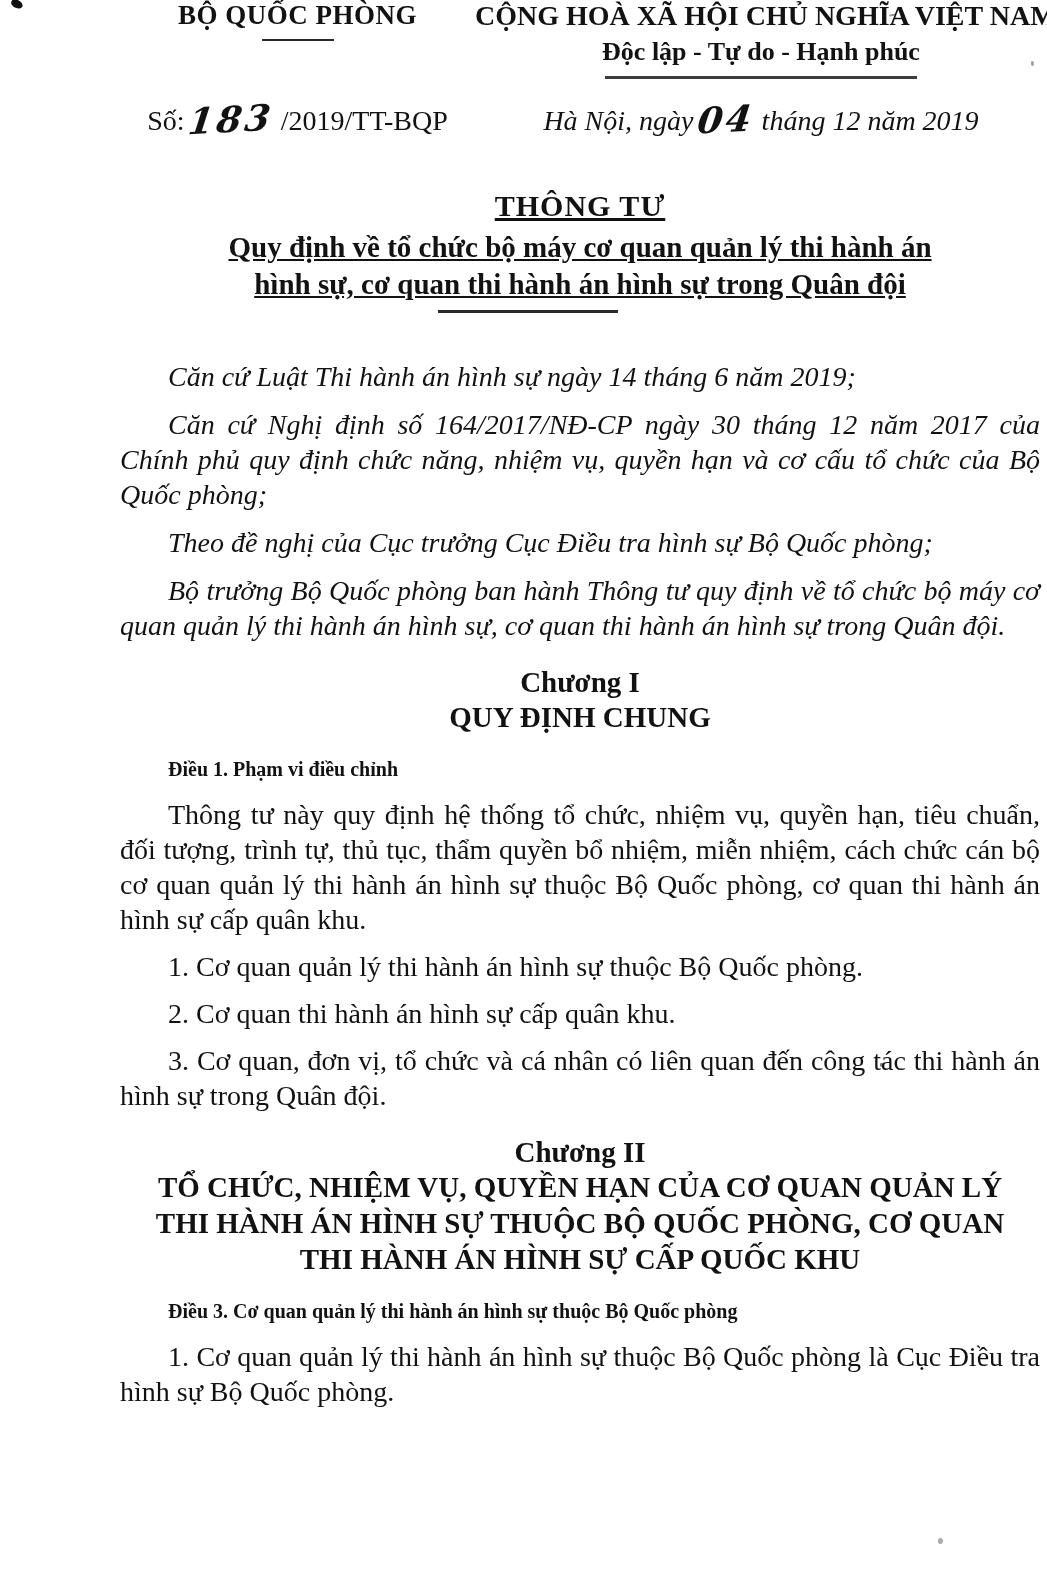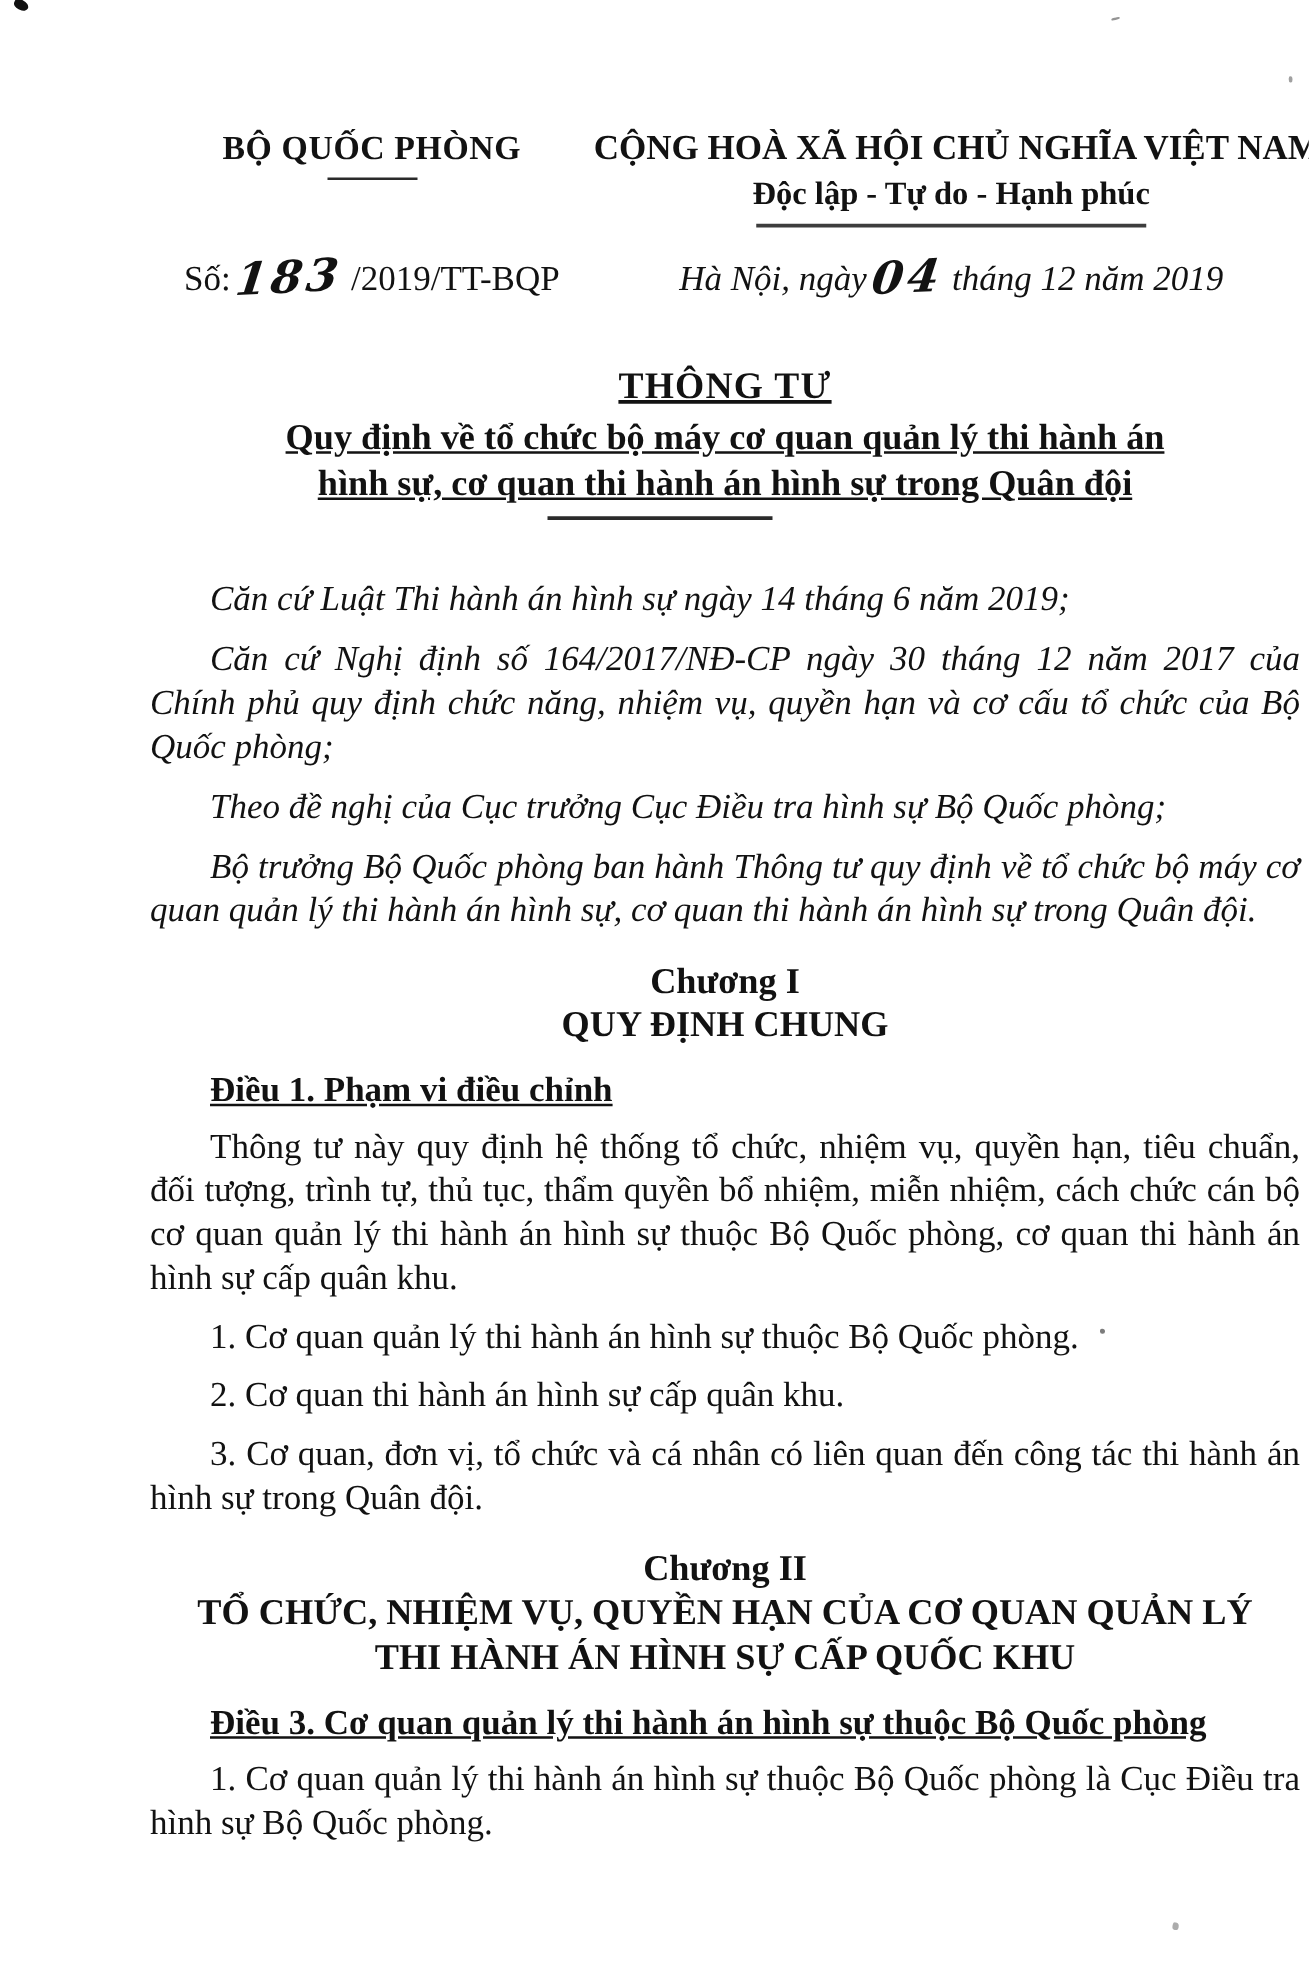--- a/index.html
+++ b/index.html
@@ -9,21 +9,21 @@
     color: #121212;
     font-family: "Liberation Serif", serif;
     position: relative;
     overflow: hidden;
   }
   .page { position: absolute; inset: 0; }
 
   .content { margin-left: 120px; width: 920px; }
 
   
-  .header-row { display: flex; padding-top: 103px; }
+  .header-row { display: flex; }
   .col-left  { width: 355px; margin-left: 120px; text-align: center; }
   .col-right { width: 572px; text-align: center; }
 
   .org-name { font-weight: bold; font-size: 27px; letter-spacing: .5px; white-space: nowrap; }
   .org-underline { width: 72px; height: 2px; background: #2a2a2a; margin: 8px auto 0; }
 
   .national-line1 { font-weight: bold; font-size: 28px; white-space: nowrap; }
   .national-motto { font-weight: bold; font-size: 26px; margin-top: 5px; white-space: nowrap; }
   .motto-underline { width: 312px; height: 3px; background: #3d3d3d; margin: 9px auto 0; }
 
@@ -60,22 +60,22 @@
     text-indent: 48px;
     margin: 0 0 13px 0;
   }
 
   
   .chapter-head { text-align: center; margin-top: 22px; }
   .chapter-label { font-weight: bold; font-size: 29px; line-height: 34px; }
   .chapter-title { font-weight: bold; font-size: 29px; line-height: 36px; }
 
   .article-heading {
-    font-weight: bold; font-size: 28px; line-height: 35px;
-    text-indent: 48px; margin: 17px 0 10px 0; text-decoration: underline;
+    font-weight: bold; font-size: 20px; line-height: 35px;
+    text-indent: 48px; margin: 17px 0 10px 0;
   }
   .body-par {
     font-size: 28px; line-height: 35px;
     text-align: justify; text-indent: 48px;
     margin: 0 0 12px 0;
   }
 
   
   .speckle { position: absolute; background: #111; border-radius: 40% 60% 50% 50%; }
   .speckle.s1 { left: 11px; top: 0; width: 12px; height: 8px; transform: rotate(25deg); }
@@ -142,20 +142,21 @@
     <div class="article-heading">Điều 1. Phạm vi điều chỉnh</div>
     <p class="body-par">Thông tư này quy định hệ thống tổ chức, nhiệm vụ, quyền hạn, tiêu chuẩn, đối tượng, trình tự, thủ tục, thẩm quyền bổ nhiệm, miễn nhiệm, cách chức cán bộ cơ quan quản lý thi hành án hình sự thuộc Bộ Quốc phòng, cơ quan thi hành án hình sự cấp quân khu.</p>
 
     <p class="body-par">1. Cơ quan quản lý thi hành án hình sự thuộc Bộ Quốc phòng.</p>
     <p class="body-par">2. Cơ quan thi hành án hình sự cấp quân khu.</p>
     <p class="body-par">3. Cơ quan, đơn vị, tổ chức và cá nhân có liên quan đến công tác thi hành án hình sự trong Quân đội.</p>
 
     <div class="chapter-head">
       <div class="chapter-label">Chương II</div>
       <div class="chapter-title">TỔ CHỨC, NHIỆM VỤ, QUYỀN HẠN CỦA CƠ QUAN QUẢN LÝ</div>
+      <div class="chapter-title">THI HÀNH ÁN HÌNH SỰ THUỘC BỘ QUỐC PHÒNG, CƠ QUAN</div>
       <div class="chapter-title">THI HÀNH ÁN HÌNH SỰ CẤP QUỐC KHU</div>
     </div>
 
     <div class="article-heading">Điều 3. Cơ quan quản lý thi hành án hình sự thuộc Bộ Quốc phòng</div>
     <p class="body-par">1. Cơ quan quản lý thi hành án hình sự thuộc Bộ Quốc phòng là Cục Điều tra hình sự Bộ Quốc phòng.</p>
 
   </div>
 </div>
 
 </body></html>

